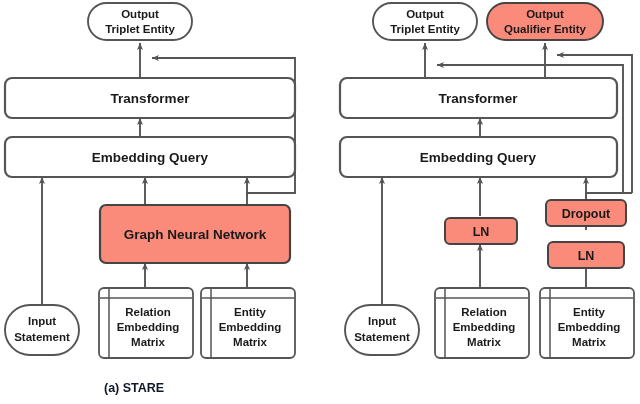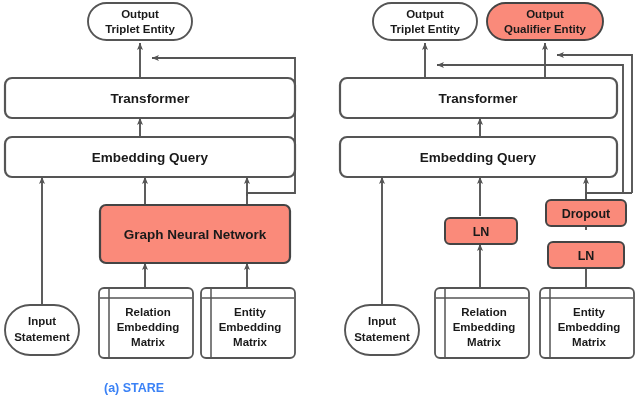--- a/index.html
+++ b/index.html
@@ -1,20 +1,20 @@
 <!DOCTYPE html>
 <html><head>
 <meta charset="utf-8">
 <style>
   html,body{margin:0;padding:0;background:#ffffff;}
   body{width:640px;height:404px;overflow:hidden;
        font-family:"Liberation Sans","DejaVu Sans",sans-serif;}
   #stage{position:relative;width:512px;height:404px;background:#fff;}
   svg{position:absolute;left:0;top:0;width:640px;height:404px;}
-  .cap{position:absolute;font-weight:bold;font-size:12.5px;color:#3b82f6;
+  .cap{position:absolute;font-weight:bold;font-size:12.5px;color:#0f172a;
        white-space:nowrap;text-align:center;}
   .lbl{fill:#1a1a1a;font-weight:bold;text-anchor:middle;
        font-family:"Liberation Sans","DejaVu Sans",sans-serif;}
 </style>
 </head>
 <body>
 
 <div id="stage">
 
 <svg viewBox="0 0 640 404">

